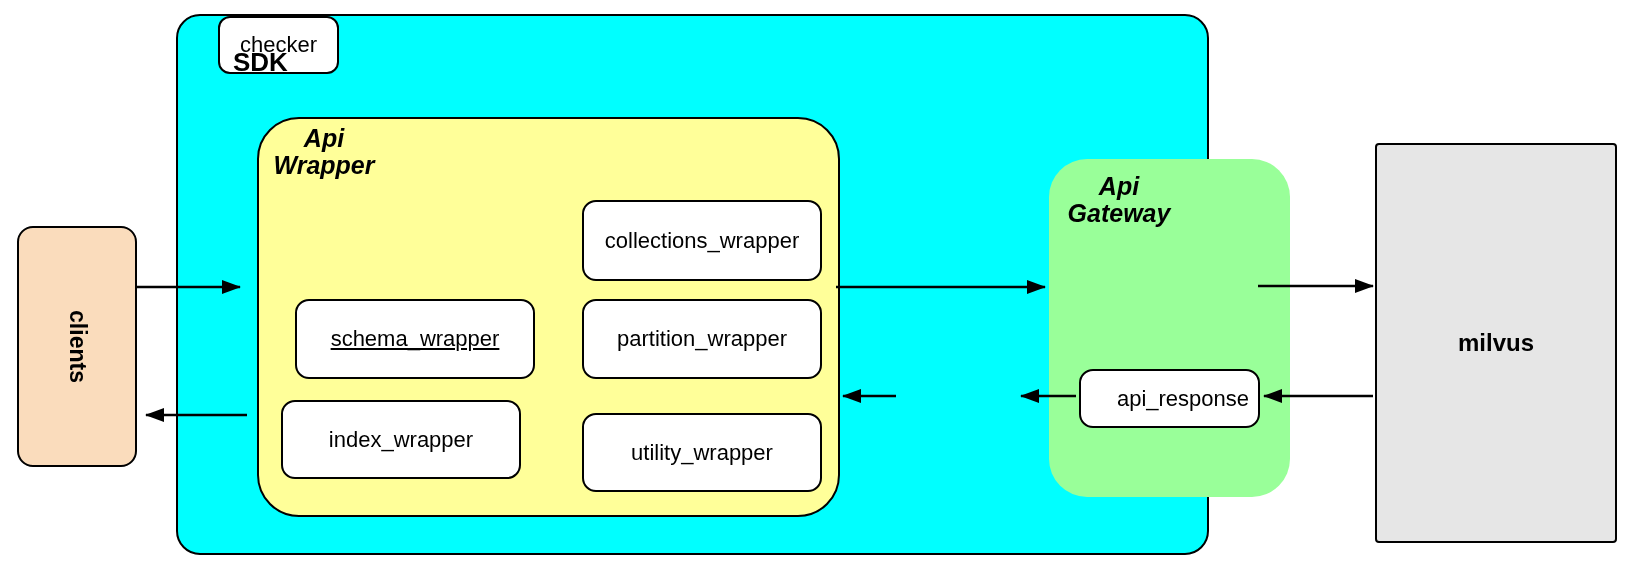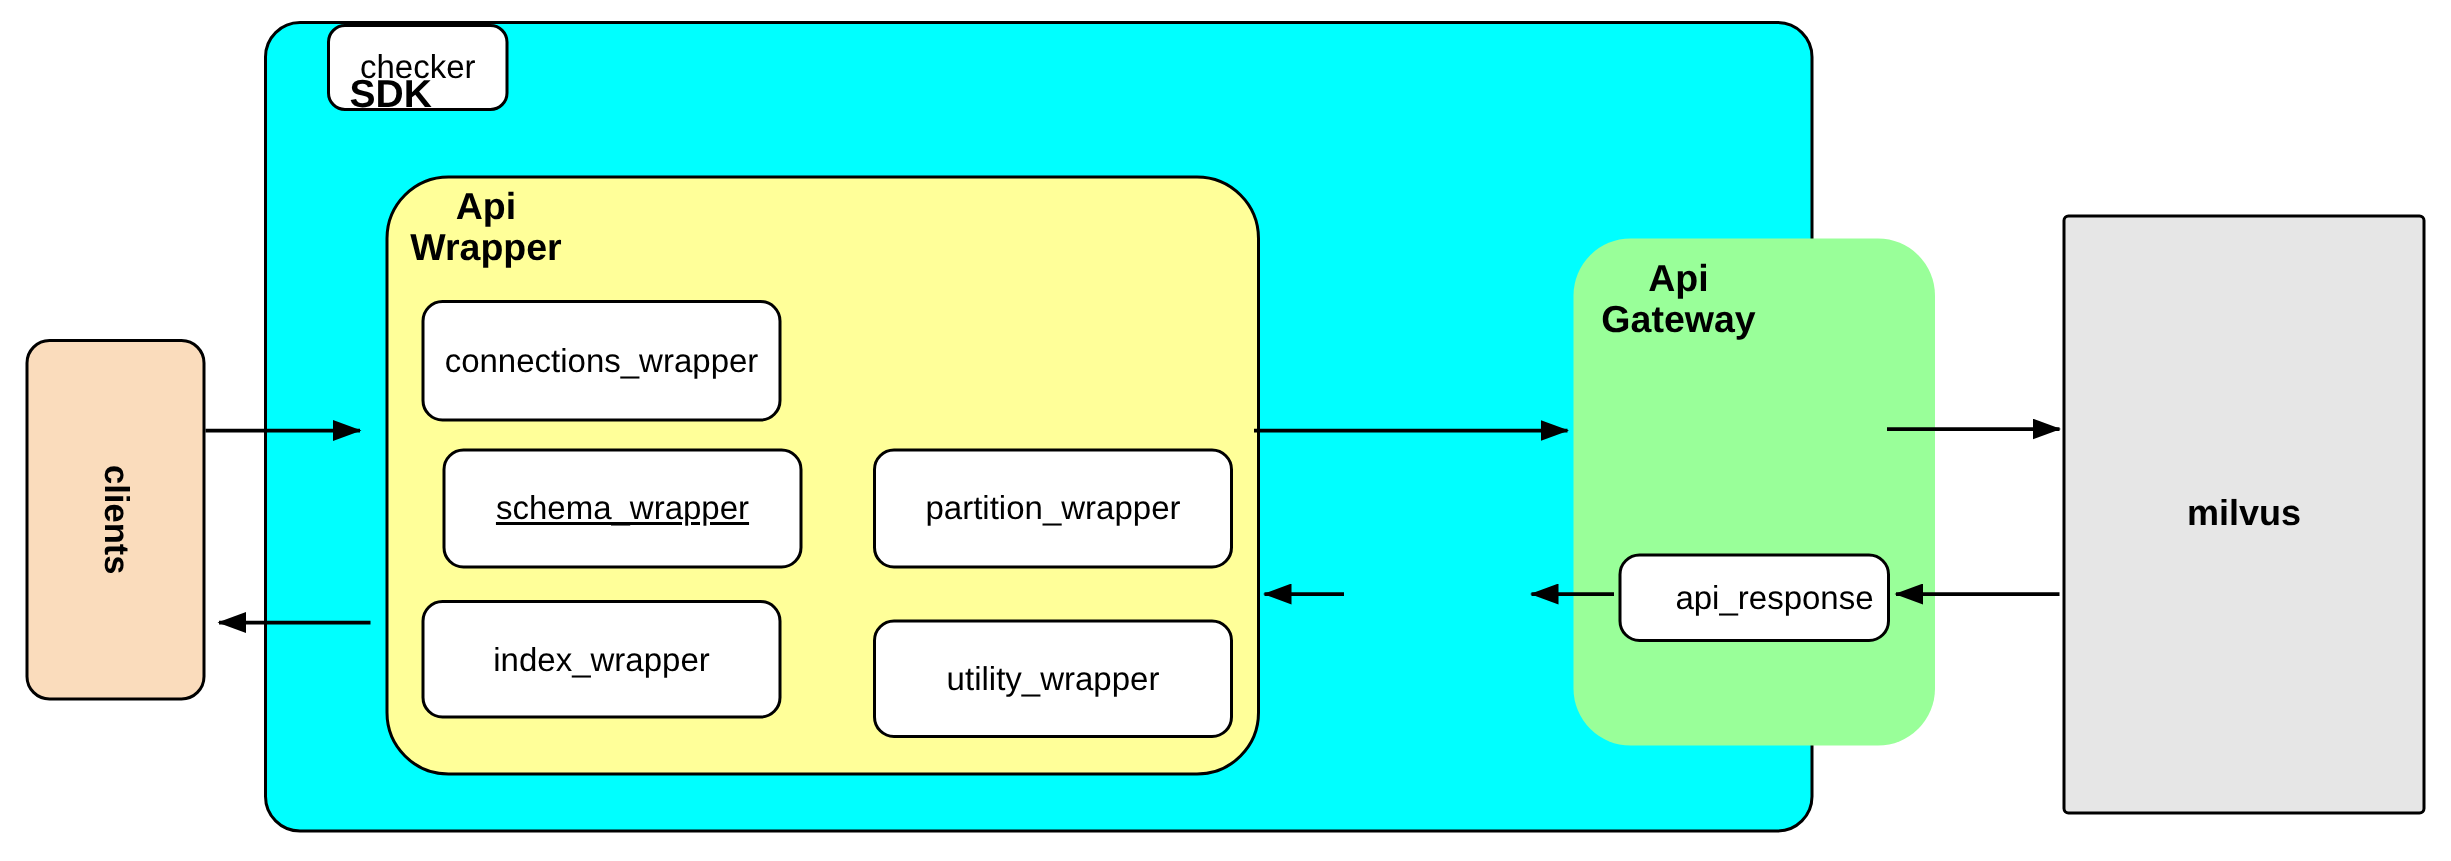--- a/index.html
+++ b/index.html
@@ -42,21 +42,21 @@
   }
   
   .api-wrapper {
     left: 79px; top: 101px; width: 583px; height: 400px;
     background: var(--wrapper-fill, #ffff99);
     border-radius: 42px;
   }
   .block-label {
     position: absolute;
     font-weight: bold; font-size: 25px; line-height: 27px;
-    text-align: center; white-space: pre-line;
+    text-align: center; white-space: pre-line; font-style: italic;
   }
   .api-wrapper .block-label { left: 0; top: 6px; width: 130px; }
   .wbox {
     position: absolute;
     background: var(--node-fill, #ffffff);
     border: 2px solid var(--stroke, #000);
     border-radius: 14px;
     display: flex; align-items: center; justify-content: center;
     font-size: 22px; white-space: nowrap;
   }
@@ -110,21 +110,21 @@
   <div class="node clients">
     <span class="vlabel">clients</span>
   </div>
 
   <div class="container sdk">
     <span class="sdk-label">SDK</span>
 
     <div class="container api-wrapper">
       <span class="block-label">Api
 Wrapper</span>
-      <div class="wbox wb-0">connections_wrapper</div>
+      <div class="wbox wb-1">collections_wrapper</div>
       <div class="wbox wb-2">schema_wrapper</div>
       <div class="wbox wb-3">partition_wrapper</div>
       <div class="wbox wb-4">index_wrapper</div>
       <div class="wbox wb-5">utility_wrapper</div>
     </div>
 
     <div class="checker">checker</div>
 
     <div class="container api-gateway">
       <span class="block-label">Api

